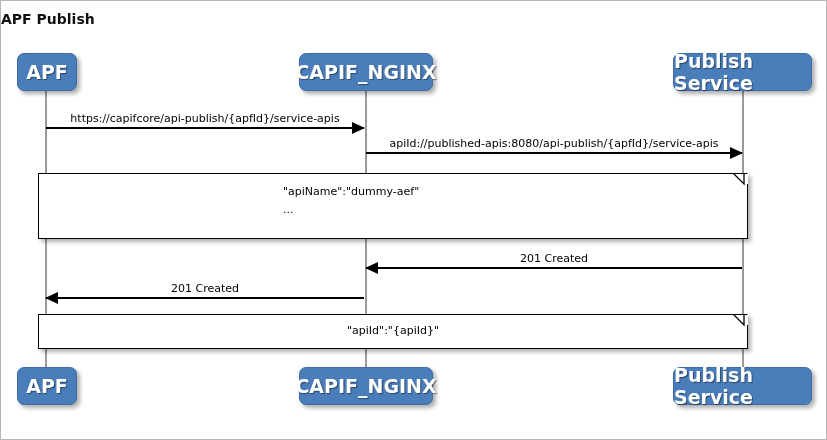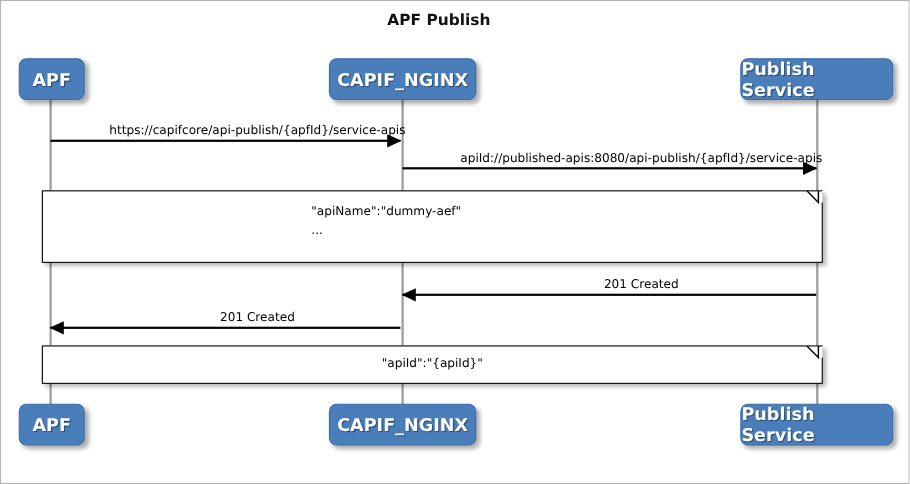--- a/index.html
+++ b/index.html
@@ -17,43 +17,42 @@
     background: #ffffff;
     border: 1px solid #b5b5b5;
     box-sizing: border-box;
     overflow: hidden;
   }
   .diagram-title {
     position: absolute;
     left: 0;
     top: 10px;
     width: 754px;
-    text-align: center;
+    text-align: left;
     font-size: 14px;
     font-weight: bold;
     color: #111111;
     letter-spacing: 0px;
-    padding-left: 21px;
   }
   
   .lifeline {
     position: absolute;
     width: 2px;
     background: #9a9a9a;
     top: 88px;
     height: 280px;
   }
   
   .actor {
     position: absolute;
     background: #4a7ebb;
     border: 1px solid #3d6ca6;
     border-radius: 7px;
     color: #ffffff;
-    font-size: 16px;
+    font-size: 19px;
     font-weight: bold;
     display: flex;
     align-items: center;
     justify-content: center;
     box-shadow: 3px 3px 4px rgba(0,0,0,0.32);
     box-sizing: border-box;
     text-shadow: 1px 1px 1px rgba(0,0,0,0.45);
     height: 38px;
   }
   
@@ -79,21 +78,20 @@
     border-right: 13px solid #000000;
   }
   .msg-label {
     position: absolute;
     bottom: 4px;
     width: 100%;
     text-align: center;
     font-size: 11px;
     color: #000000;
     white-space: nowrap;
-    margin-left: 29px;
   }
   
   .note {
     position: absolute;
     background: #ffffff;
     border: 1.5px solid #000000;
     box-shadow: 3px 3px 4px rgba(0,0,0,0.30);
     box-sizing: border-box;
   }
   .note .fold {

